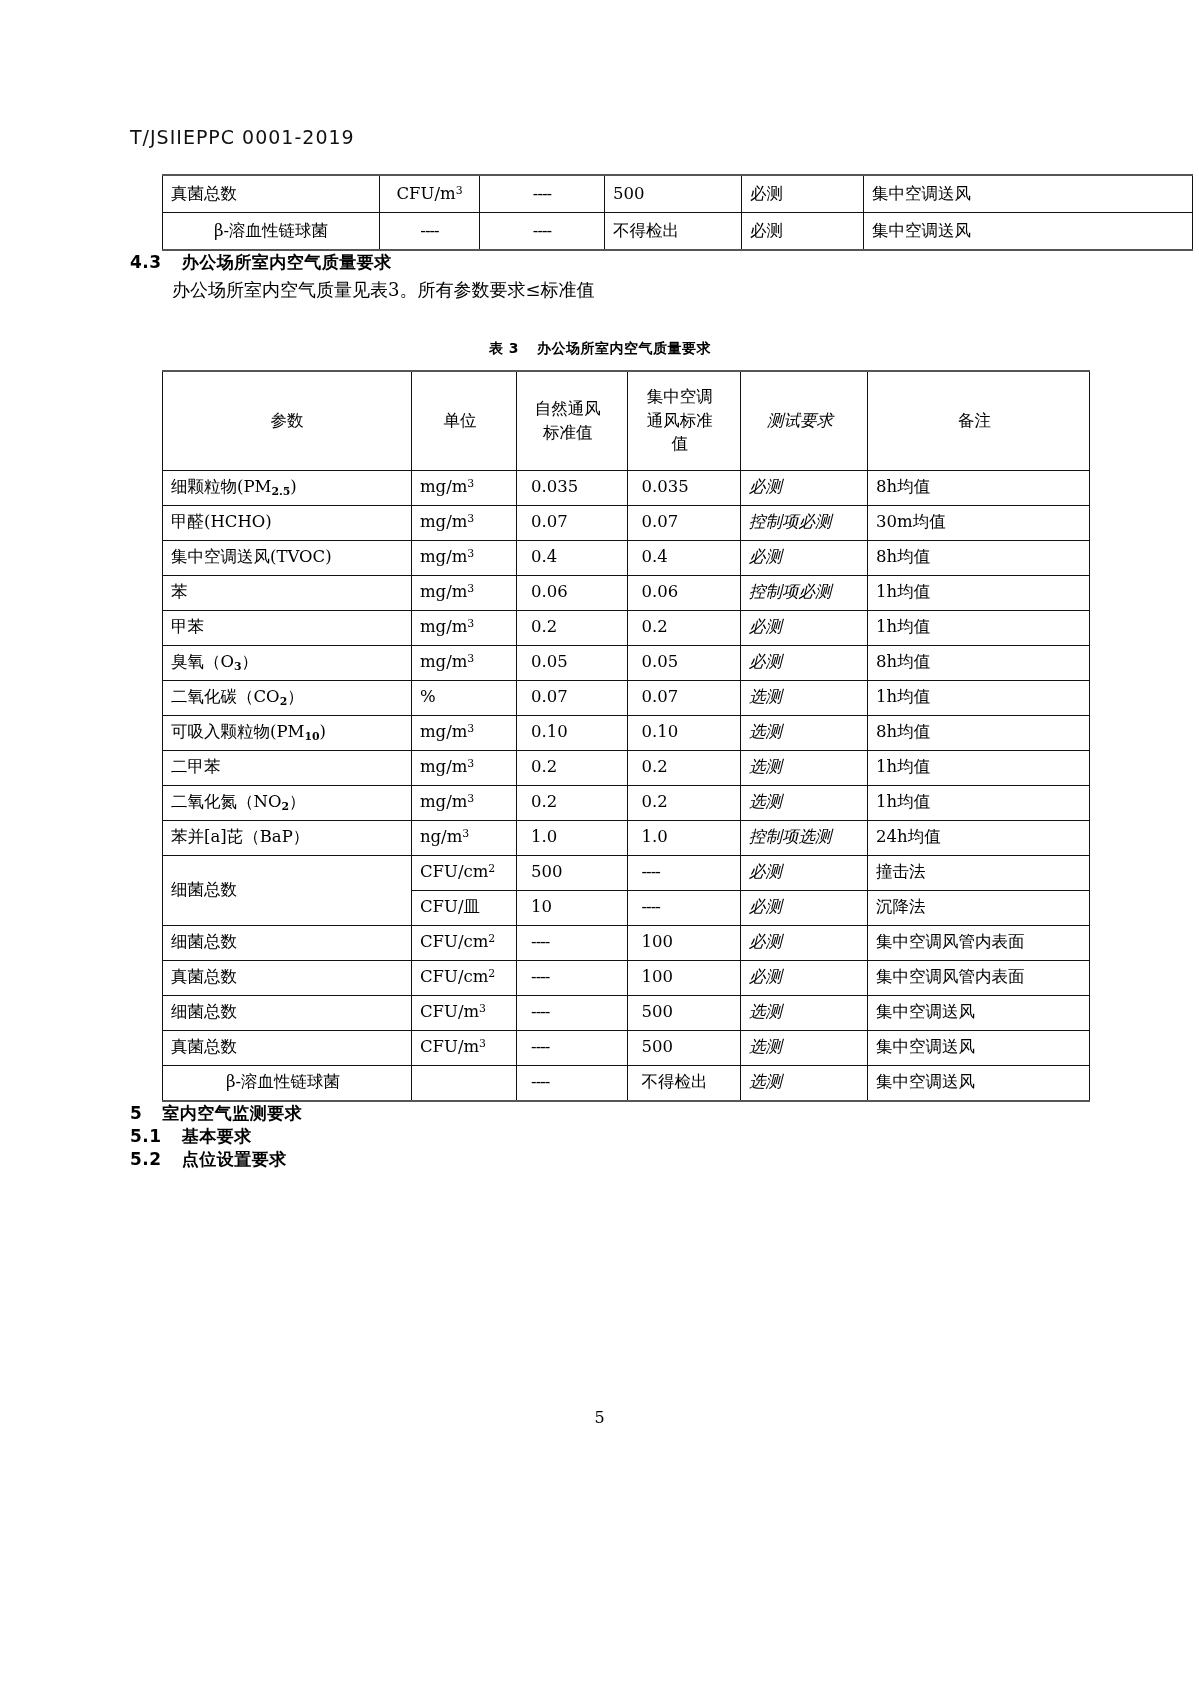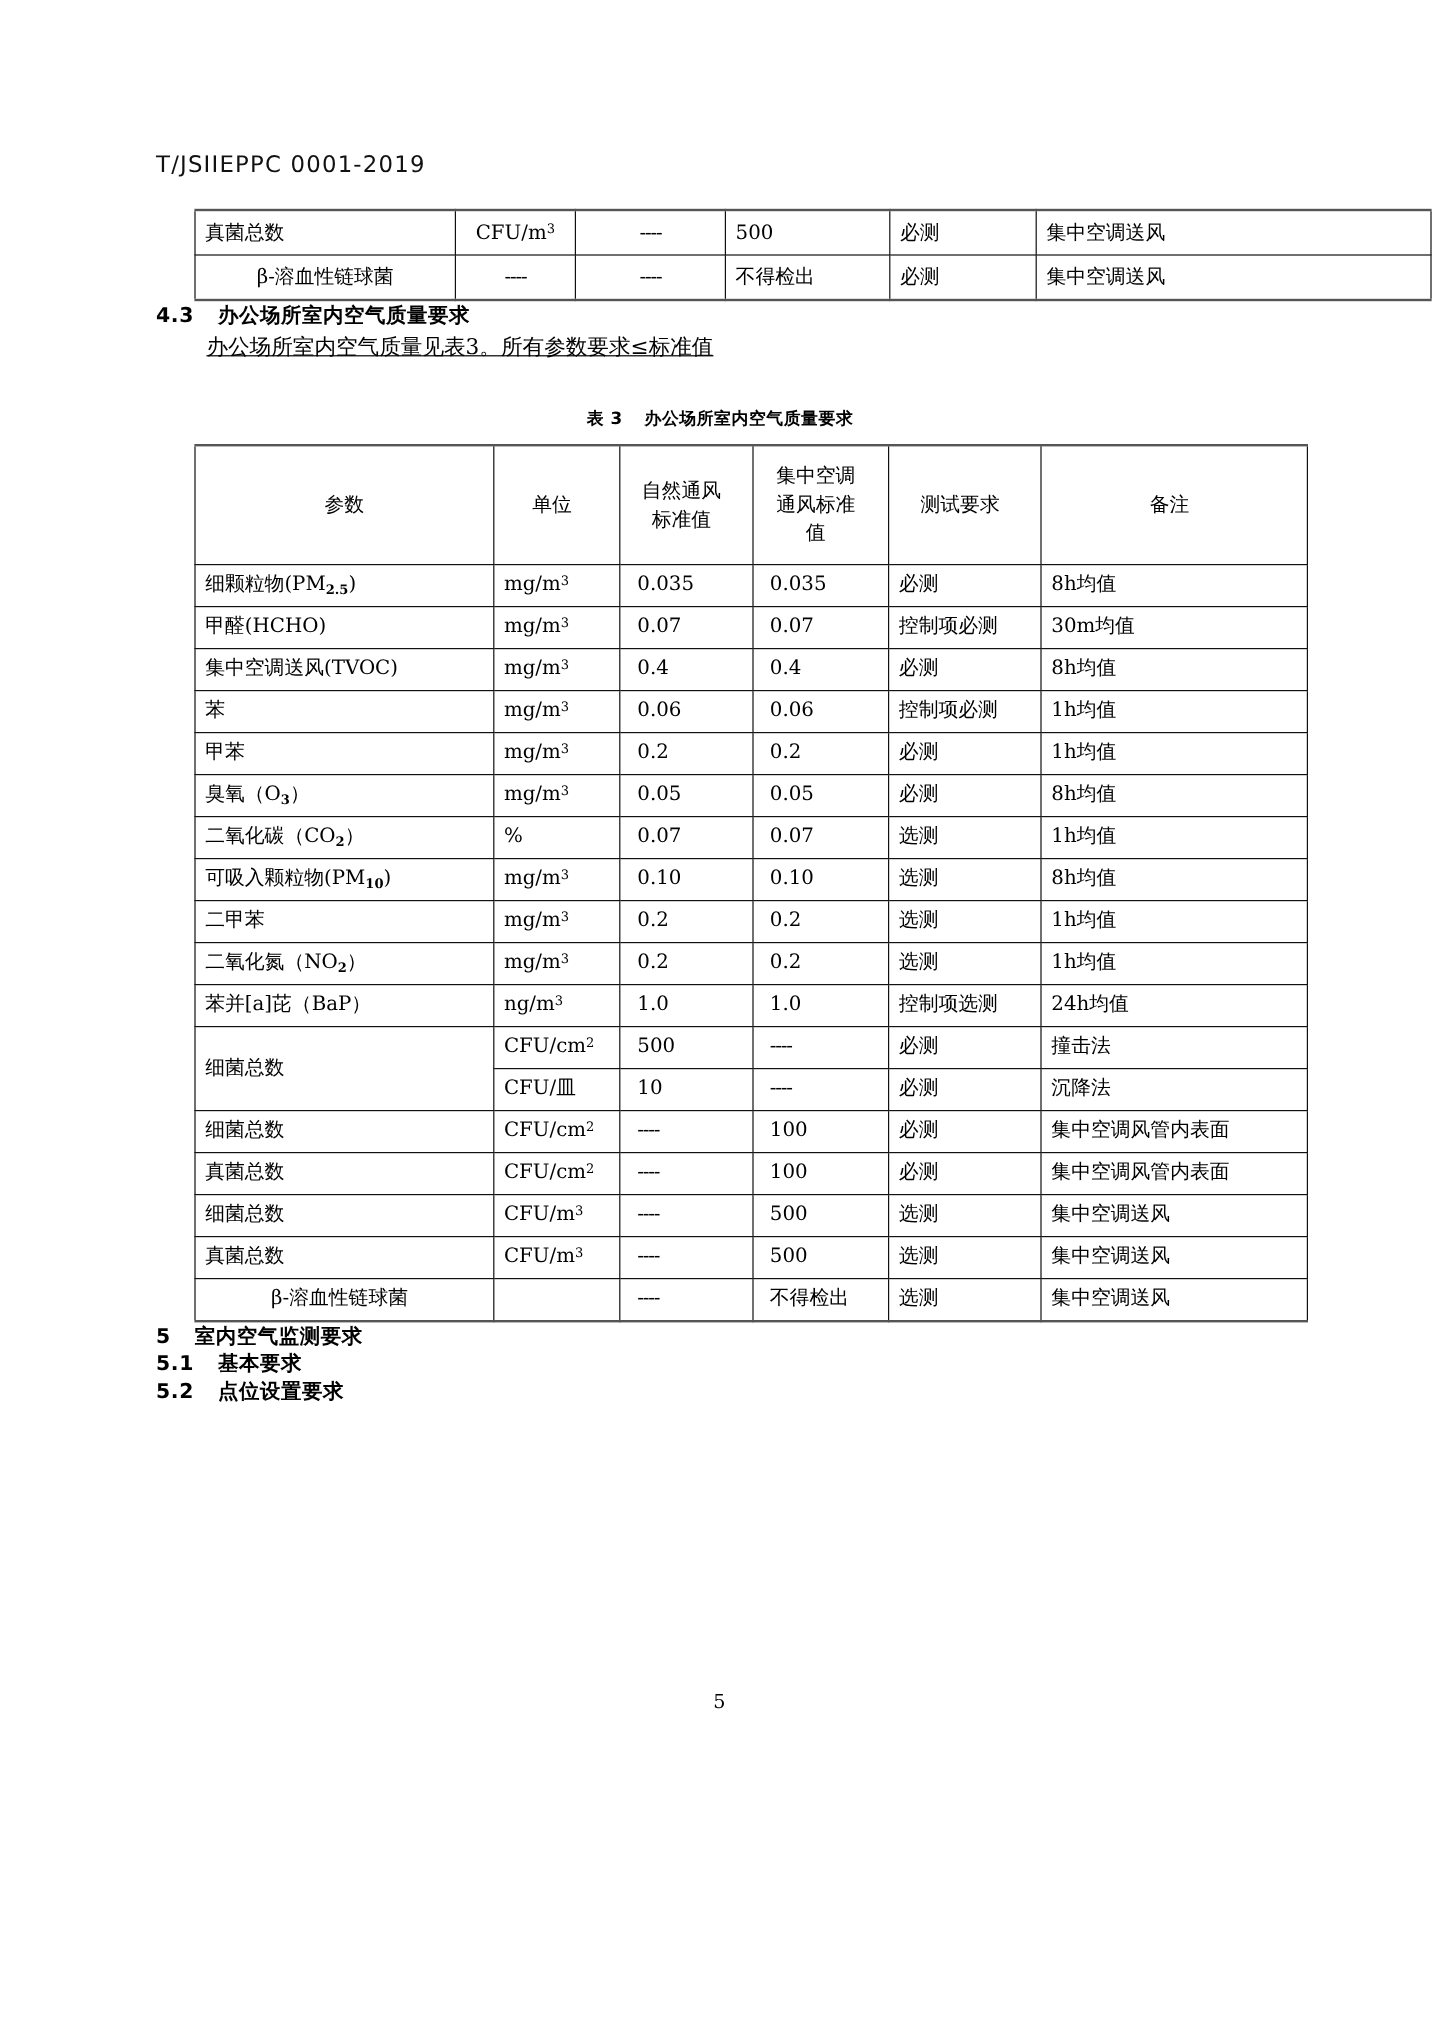--- a/index.html
+++ b/index.html
@@ -88,21 +88,20 @@
   .sec-52 { margin-top: 40px; }
   .sec-num { display: inline-block; }
   .sec-gap { display: inline-block; width: 20px; }
 
   p.body-text {
     font-family: "DejaVu Serif", serif;
     font-size: 18px;
     line-height: 1.75;
     margin: 0;
     text-align: justify;
-    text-decoration: underline;
   }
   .indent2 { text-indent: 42px; }
   .para-43 { margin-top: 30px; }
   .para-51 { margin-top: 30px; width: 932px; }
 
   .table-caption {
     font-family: "DejaVu Sans", sans-serif;
     font-size: 14px;
     font-weight: bold;
     text-align: center;
@@ -122,21 +121,21 @@
     height: 90px;
     vertical-align: top;
     padding-top: 10px;
   }
   .table-main th .hl { display: block; line-height: 1.45; }
   .table-main td { height: 26px; }
   .table-main .c-param { width: 222px; text-align: left; margin-left: 20px; }
   .table-main .c-unit  { width: 92px;  text-align: left; }
   .table-main .c-nat   { width: 97px;  text-align: left; padding-left: 14px; }
   .table-main .c-cen   { width: 100px; text-align: left; padding-left: 14px; margin-top: 16px; }
-  .table-main .c-test  { width: 113px; text-align: left; }
+  .table-main .c-test  { width: 113px; text-align: left; font-style: italic; }
   .table-main .c-note  { width: 204px; text-align: left; }
   .table-main .center-cell { text-align: center; padding-left: 0; }
 
   sub { font-size: 0.66em; vertical-align: -0.28em; font-weight: bold; }
   sup { font-size: 0.66em; vertical-align: 0.45em; }
   .dash { letter-spacing: -1px; }
 
   .pagenum {
     position: absolute;
     left: 0;

